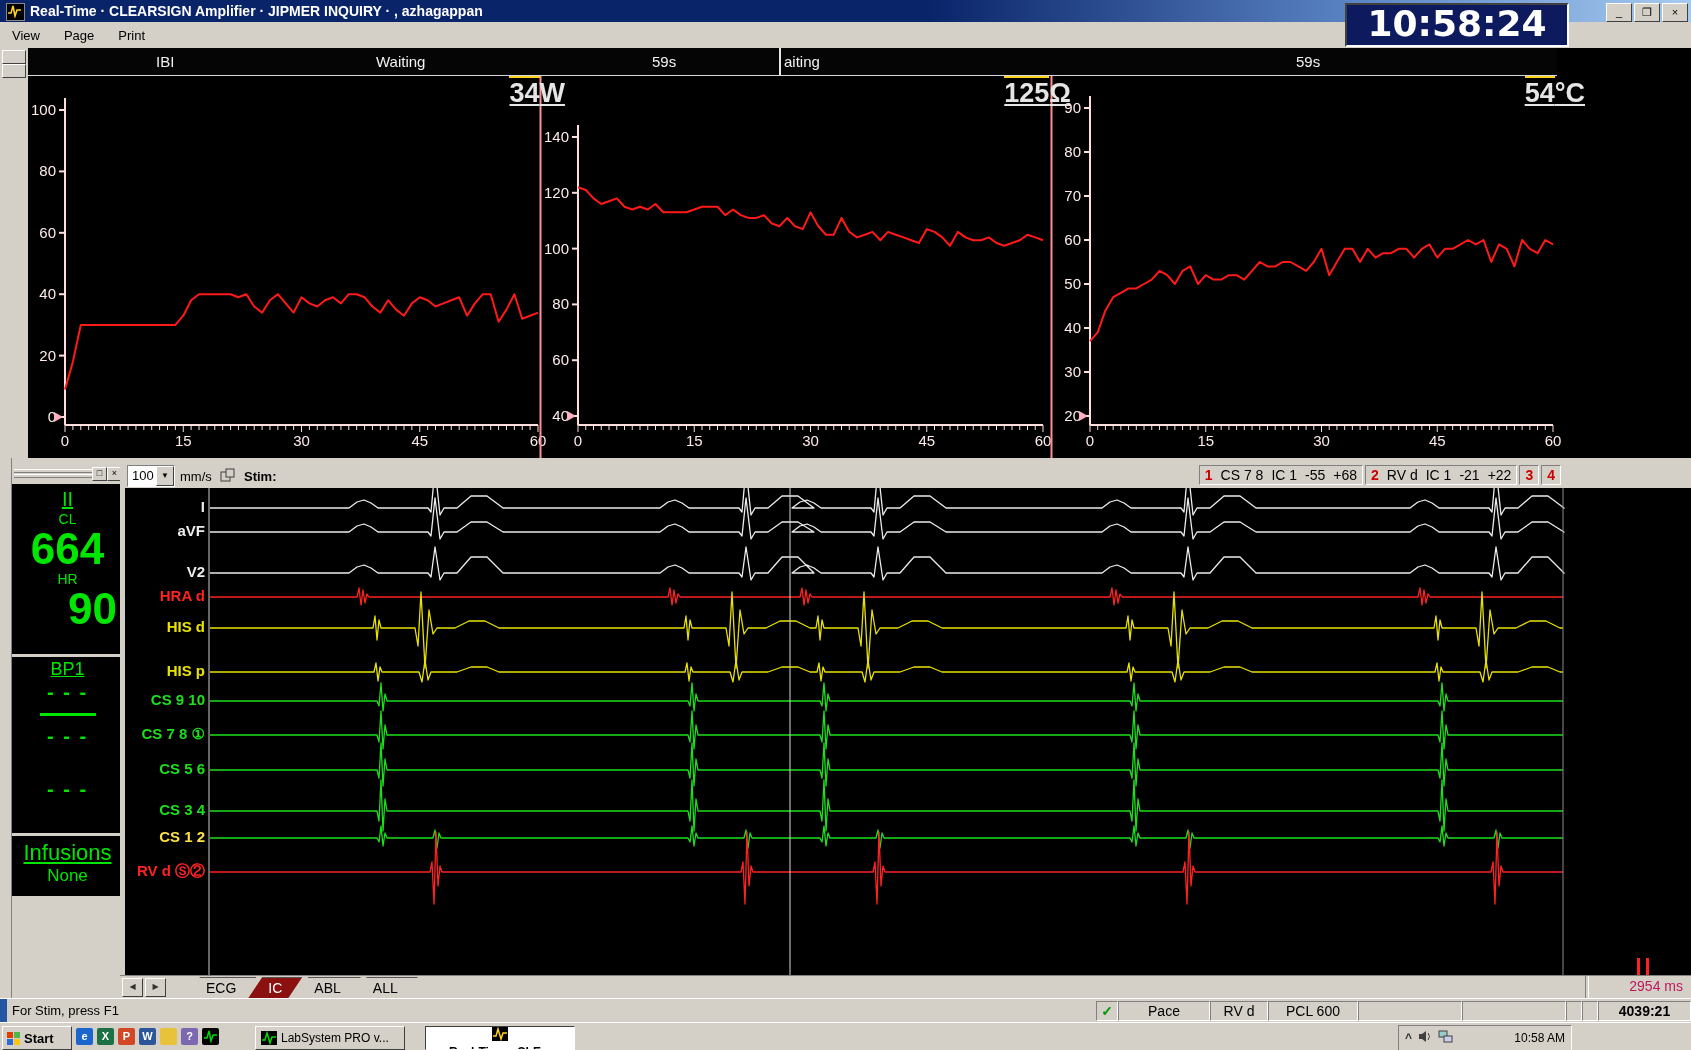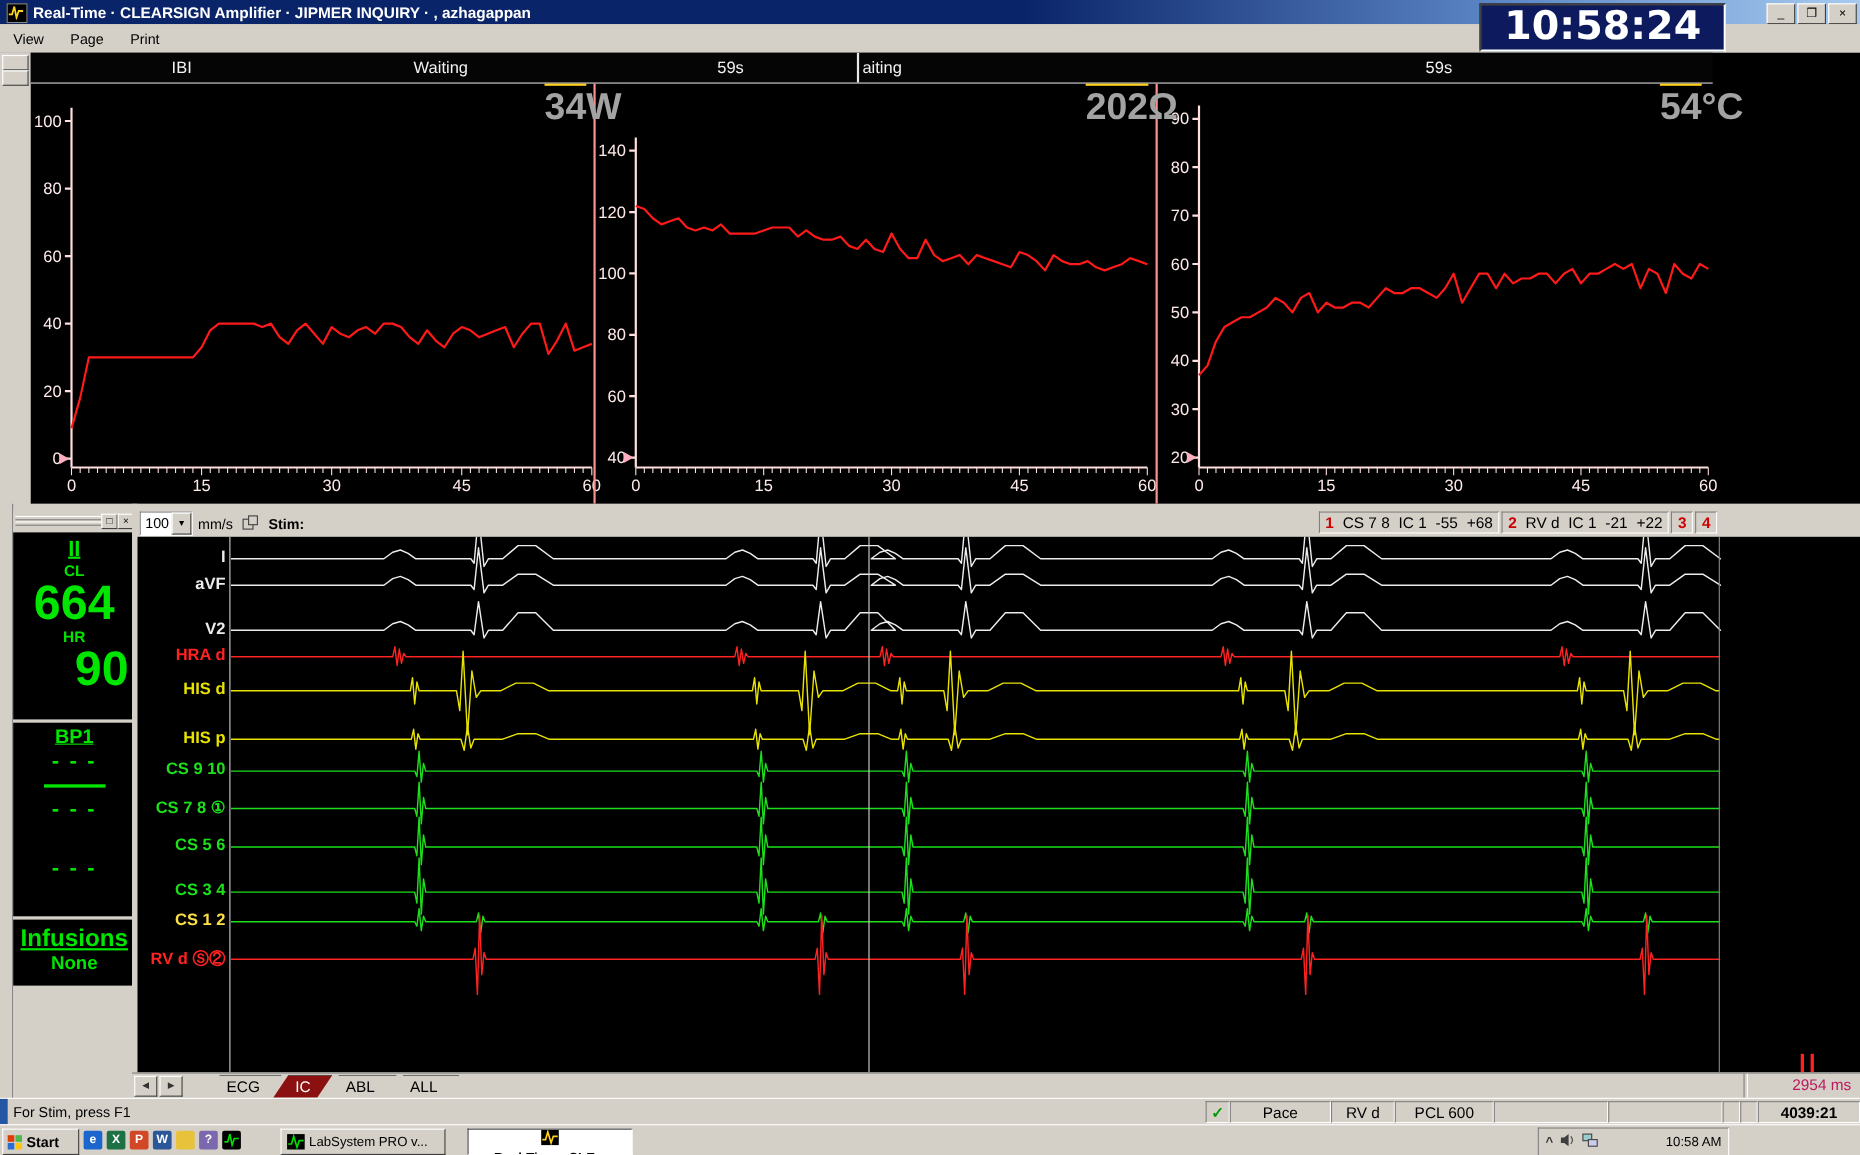--- a/index.html
+++ b/index.html
@@ -28,41 +28,41 @@
   
   #charts-row{left:28px;top:48px;width:1663px;height:410px;background:#000;}
   #left-strip{left:0;top:48px;width:28px;height:410px;background:#d4d0c8;
     border-right:1px solid #808080;}
   .grip-box{left:2px;width:22px;height:12px;background:#d4d0c8;border:1px solid #fff;
     border-right-color:#404040;border-bottom-color:#404040;}
   #chart-header{position:absolute;left:0px;top:0px;width:1529px;height:27px;background:#050505;
     border-bottom:1px solid #d8d8d8;color:#f2f2f2;font-size:15px;}
   .hdr-label{position:absolute;top:5px;white-space:nowrap;}
   #hdr-divider{position:absolute;left:751px;top:0;width:2px;height:27px;background:#e8e8e8;}
-  .chartval{position:absolute;top:30px;color:#a3a3a3;font-size:34px;font-weight:bold;
-    white-space:nowrap;text-align:right;}
+  .chartval{position:absolute;top:30px;color:#e5e5e5;font-size:27px;font-weight:bold;
+    white-space:nowrap;text-align:right;text-decoration:underline;}
   .chartval .num{border-top:2px solid #ffd21f;padding-top:0px;}
   #charts-svg{position:absolute;left:0;top:0;width:1663px;height:410px;}
   
   #left-dock{left:0;top:458px;width:125px;height:542px;background:#d4d0c8;}
   .dock-rail{position:absolute;left:0;top:0;width:11px;height:542px;background:#d4d0c8;
     border-right:1px solid #808080;}
   #vitals-win{position:absolute;left:12px;top:6px;width:111px;height:536px;background:#d4d0c8;}
   #vitals-title{position:absolute;left:0;top:2px;width:111px;height:16px;background:#d4d0c8;}
   .grip-line{position:absolute;left:2px;width:84px;height:2px;border-top:1px solid #fff;
     border-bottom:1px solid #808080;}
   .minibtn{width:13px;height:12px;background:#d4d0c8;border:1px solid #fff;
     border-right-color:#404040;border-bottom-color:#404040;font-size:9px;line-height:10px;
     text-align:center;color:#000;}
   .vsec{position:absolute;left:0;width:111px;background:#000;color:#00e600;text-align:center;}
   #vsec1{top:20px;height:170px;}
   #vsec2{top:193px;height:176px;}
   #vsec3{top:372px;height:60px;}
   .green-big{font-size:44px;font-weight:bold;line-height:1.0;}
-  .green-small{font-size:14px;font-weight:bold;}
+  .green-small{font-size:14px;font-weight:normal;}
   .underl{text-decoration:underline;}
   .bp-dash{font-size:20px;font-weight:bold;letter-spacing:2px;line-height:1.25;}
   .bp-line{margin:8px auto;width:56px;height:3px;background:#00e600;}
   
   #viewer{left:120px;top:458px;width:1571px;height:540px;background:#d4d0c8;}
   #viewer-toolbar{position:absolute;left:0;top:4px;width:1571px;height:26px;background:#d4d0c8;
     display:flex;align-items:center;}
   #speed-combo{position:absolute;left:7px;top:3px;width:46px;height:20px;background:#fff;
     border:1px solid #808080;border-right-color:#fff;border-bottom-color:#fff;font-size:13px;}
   #speed-combo .val{position:absolute;left:4px;top:2px;}
@@ -410,21 +410,21 @@
         <text x="1525" y="398" fill="#ffeaea" font-size="15" text-anchor="middle" font-family="&quot;Liberation Sans&quot;,sans-serif">60</text>
         <polygon points="1051,363 1060,368 1051,373" fill="#ffb0c0"></polygon>
         <polyline points="1062.0,293.2 1069.7,284.4 1077.4,262.4 1085.2,249.2 1092.9,244.8 1100.6,240.4 1108.3,240.4 1116.0,236.0 1123.7,231.6 1131.5,222.8 1139.2,227.2 1146.9,236.0 1154.6,222.8 1162.3,218.4 1170.0,236.0 1177.8,227.2 1185.5,231.6 1193.2,231.6 1200.9,227.2 1208.6,227.2 1216.3,231.6 1224.0,222.8 1231.8,214.0 1239.5,218.4 1247.2,218.4 1254.9,214.0 1262.6,214.0 1270.3,218.4 1278.1,222.8 1285.8,214.0 1293.5,200.8 1301.2,227.2 1308.9,214.0 1316.7,200.8 1324.4,200.8 1332.1,214.0 1339.8,200.8 1347.5,209.6 1355.2,205.2 1363.0,205.2 1370.7,200.8 1378.4,200.8 1386.1,209.6 1393.8,200.8 1401.5,196.4 1409.3,209.6 1417.0,200.8 1424.7,200.8 1432.4,196.4 1440.1,192.0 1447.8,196.4 1455.5,192.0 1463.3,214.0 1471.0,196.4 1478.7,200.8 1486.4,218.4 1494.1,192.0 1501.8,200.8 1509.6,205.2 1517.3,192.0 1525.0,196.4" fill="none" stroke="#ff1a1a" stroke-width="2" stroke-linejoin="round"></polyline>
         <line x1="512.5" y1="28" x2="512.5" y2="410" stroke="#ff9090" stroke-width="2"></line>
         <line x1="1023.5" y1="28" x2="1023.5" y2="410" stroke="#ff9090" stroke-width="2"></line>
       </svg>
     <div class="chartval" style="right:1126px">
       <span class="num">34</span><span>W</span>
     </div>
     <div class="chartval" style="right:620px">
-      <span class="num">202</span><span>Ω</span>
+      <span class="num">125</span><span>Ω</span>
     </div>
     <div class="chartval" style="right:106px">
       <span class="num">54</span><span>°C</span>
     </div>
   </div>
 
   <div id="left-dock" class="abs">
     <div class="dock-rail"></div>
     <div id="vitals-win">
       <div id="vitals-title">

